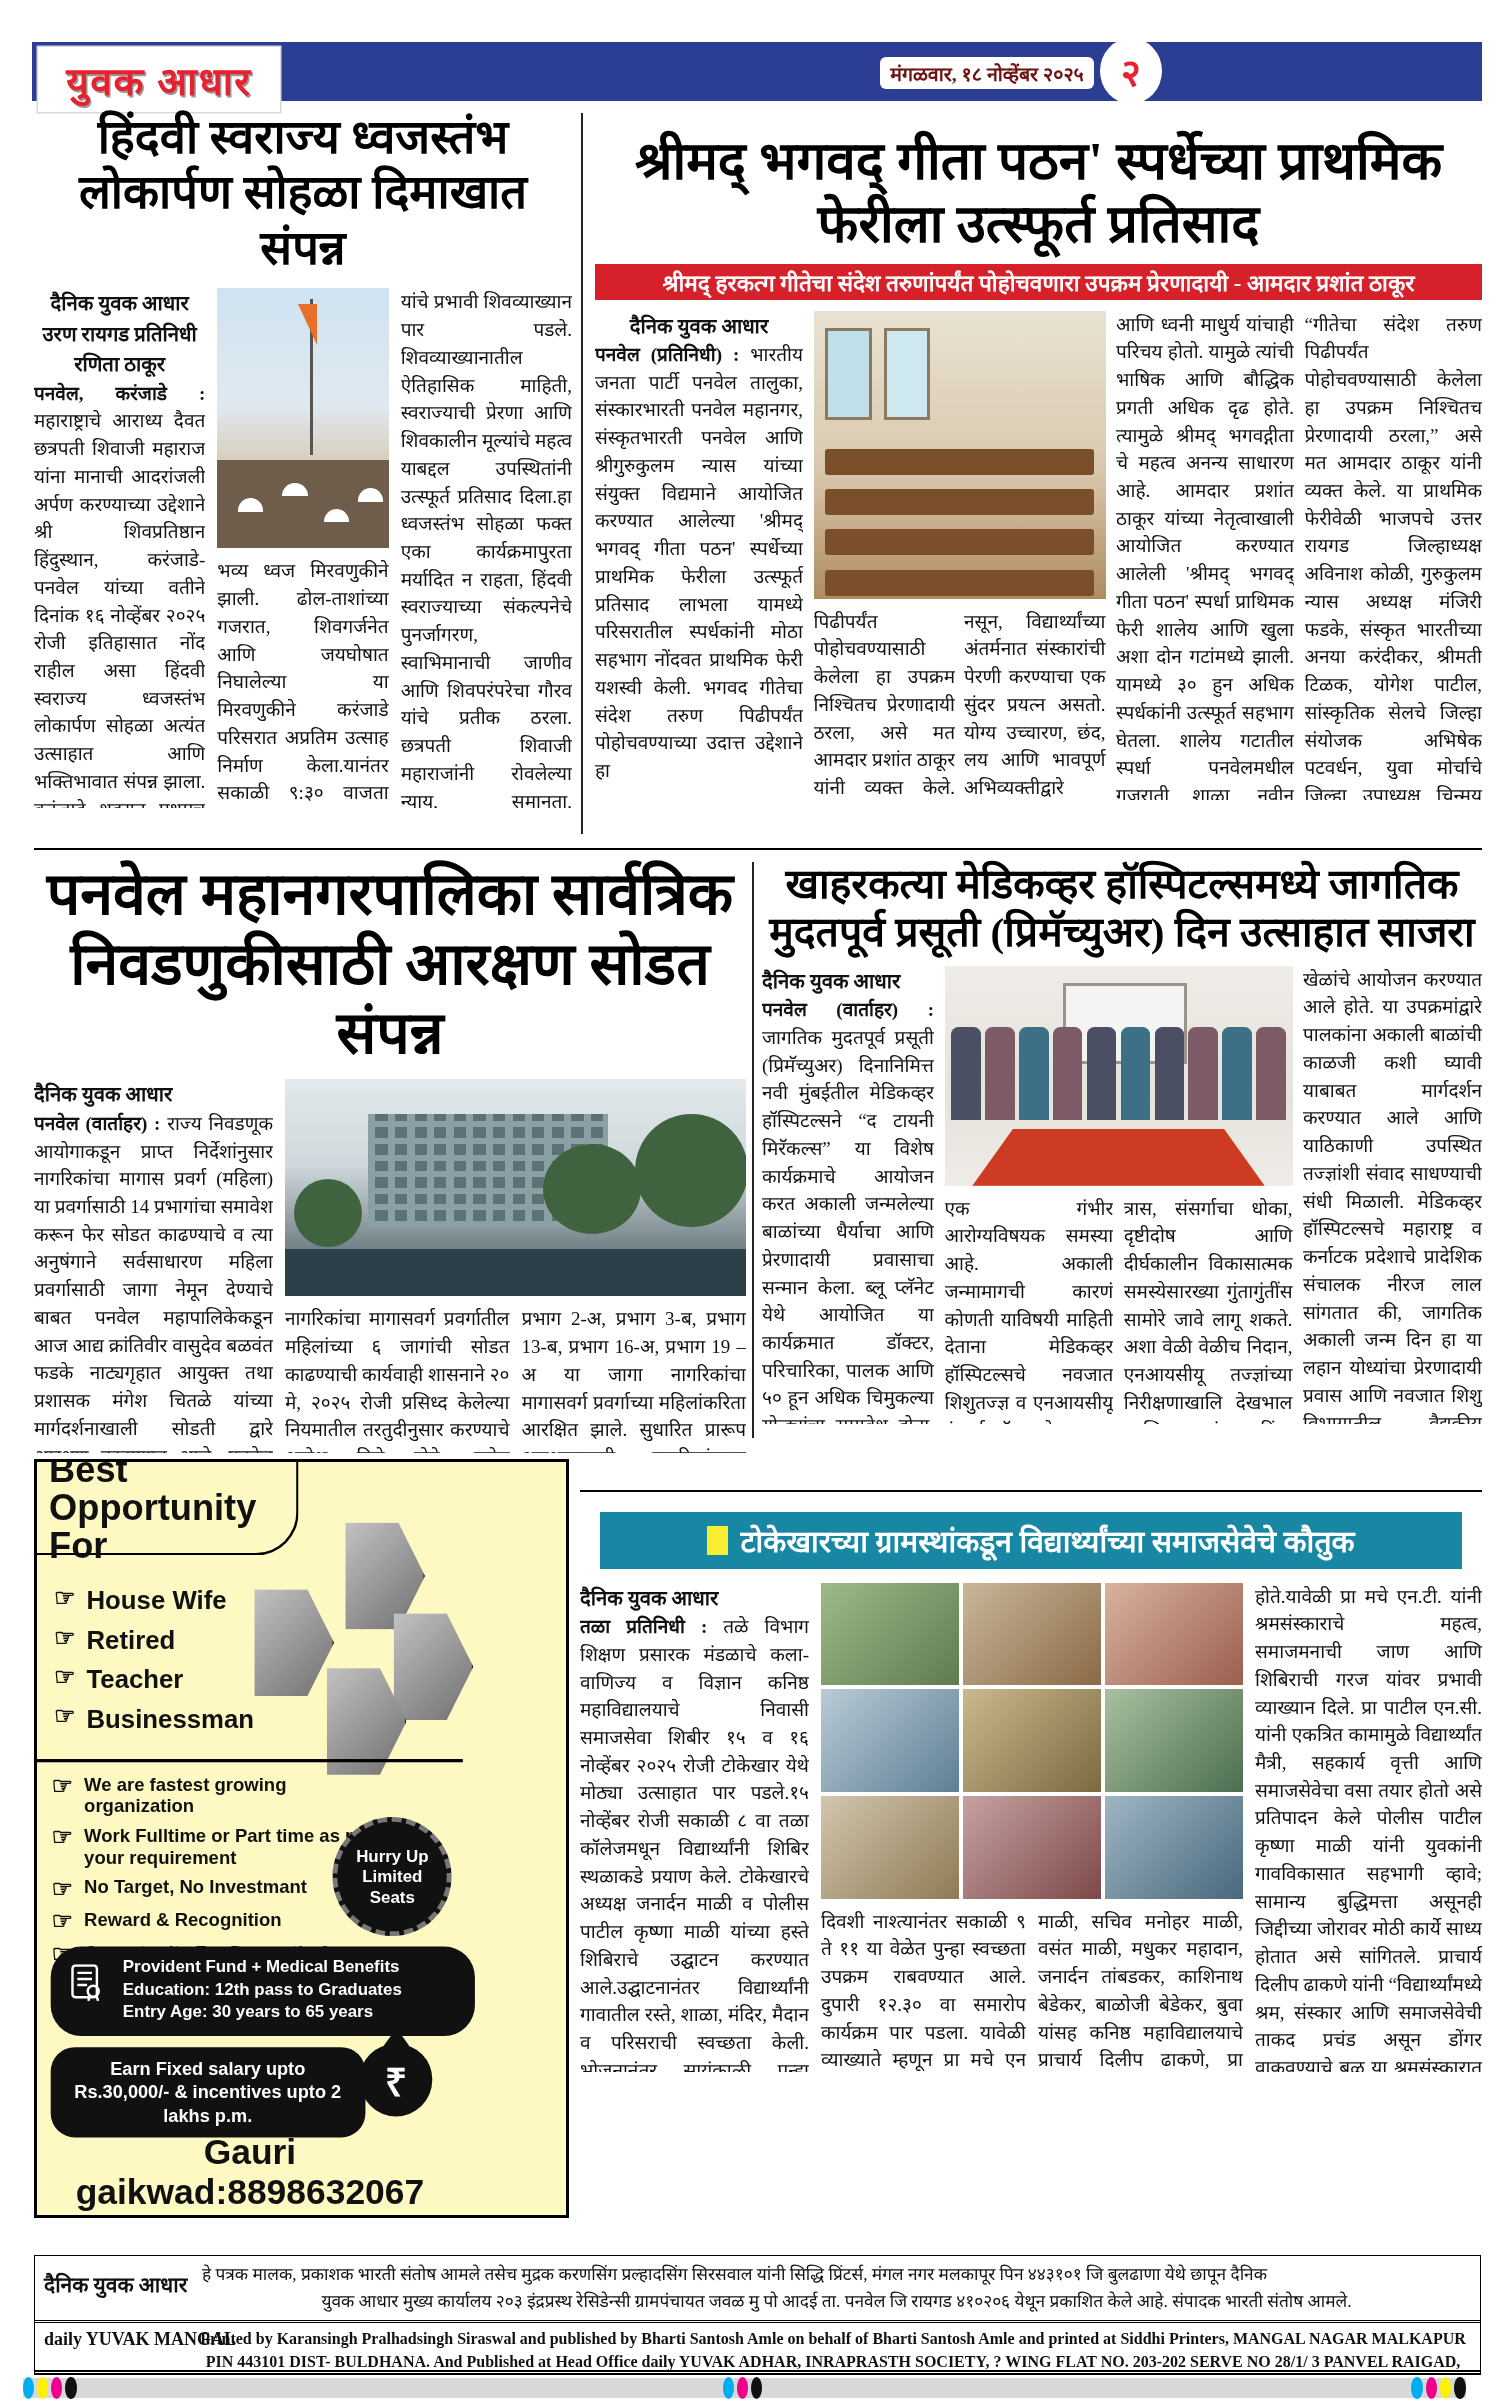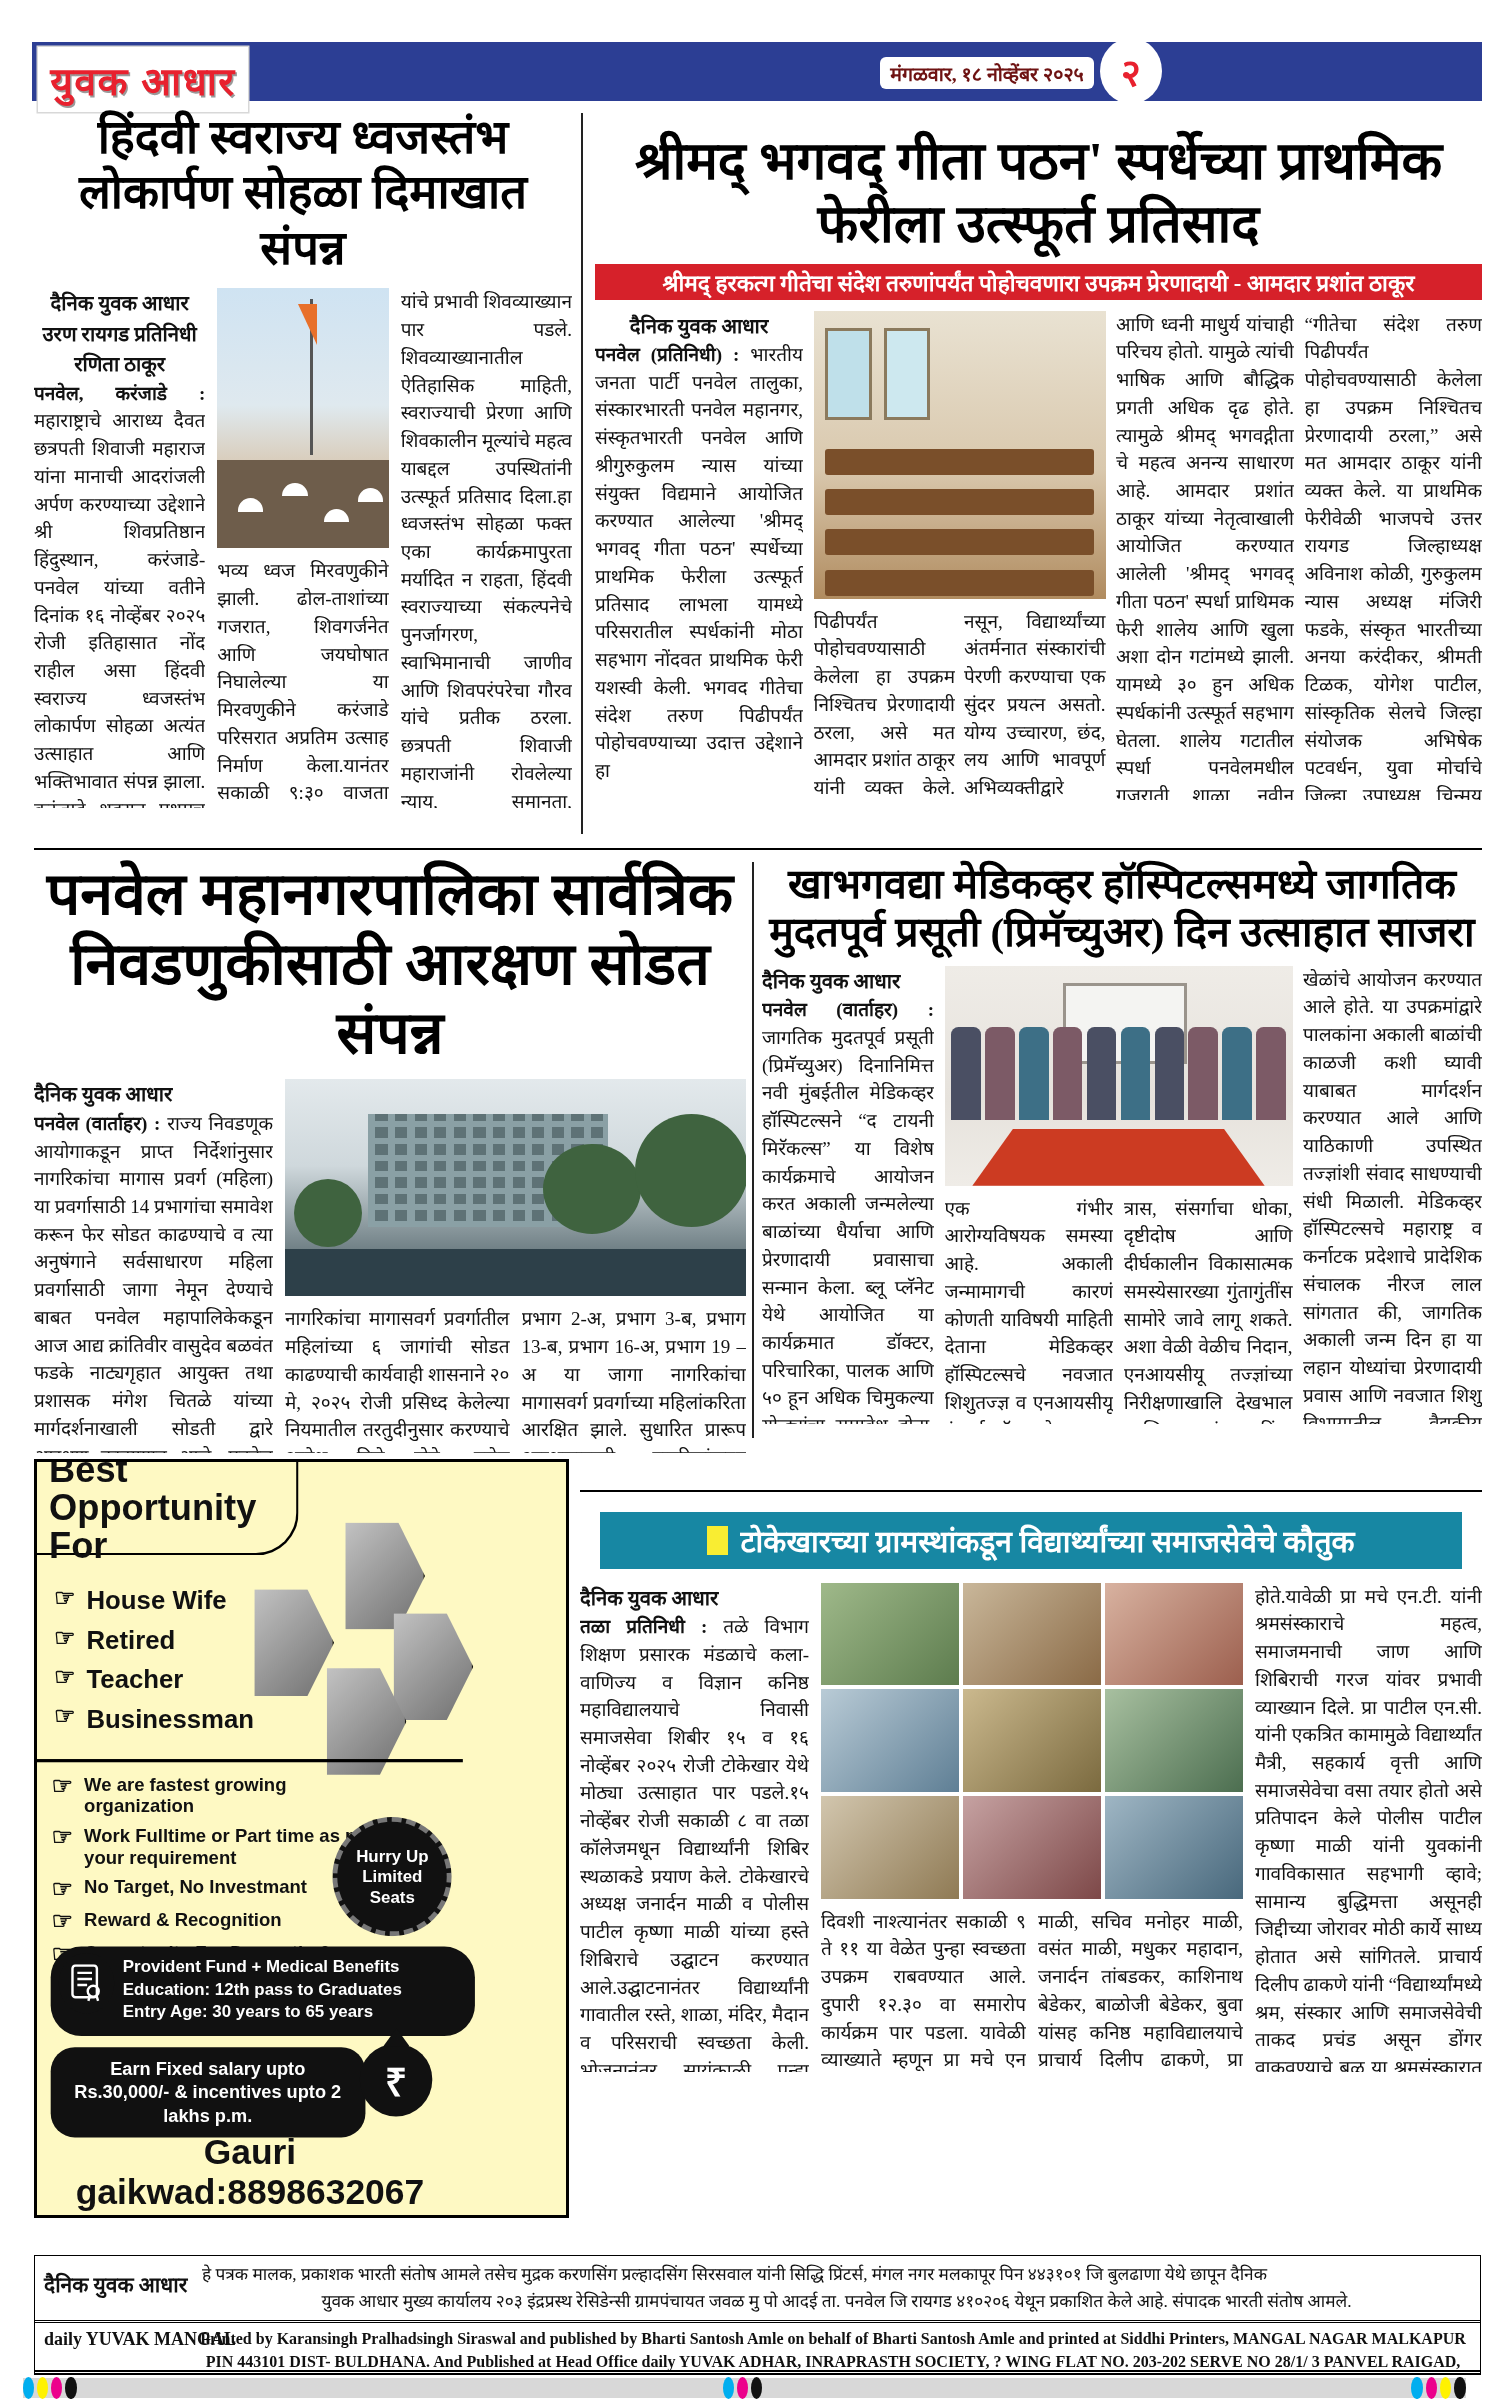--- a/index.html
+++ b/index.html
@@ -1,20 +1,20 @@
 <!DOCTYPE html>
 <html style="font-size:12px"><head>
 <meta charset="utf-8">
 <style>
   html,body{margin:0;padding:0;background:#ffffff;}
   .page{position:relative;width:1512px;height:2401px;background:#ffffff;overflow:hidden;
         font-family:"Liberation Serif", serif;color:#111;}
   
   .header-bar{position:absolute;left:32px;top:42px;width:1450px;height:59px;background:#2c3e94;}
-  .logo-box{position:absolute;left:6px;top:4.5px;width:210px;height:65px;background:#ffffff;
+  .logo-box{position:absolute;left:6px;top:4.5px;width:242px;height:65px;background:#ffffff;
             display:flex;align-items:center;justify-content:center;box-shadow:0 0 0 1.5px #d8d8d8;}
   .logo-box span{font-family:"Liberation Sans", sans-serif;font-weight:bold;font-size:39px;color:#e8212e;
             text-shadow:1.5px 1.5px 0 #9a9a9a;letter-spacing:1.5px;}
   .date-box{position:absolute;left:848px;top:15px;width:214px;height:32px;background:#ffffff;border-radius:6px;
             display:flex;align-items:center;justify-content:center;font-weight:bold;font-size:19.6px;color:#6e1212;}
   .page-circle{position:absolute;left:1068px;top:-4.5px;width:62px;height:66px;background:#ffffff;border-radius:50%;
             display:flex;align-items:center;justify-content:center;font-size:38px;font-weight:bold;color:#e8212e;}
   
   .article{position:absolute;overflow:hidden;}
   .headline{font-weight:bold;text-align:center;color:#000;line-height:1.18;font-family:"Liberation Serif", serif;}
@@ -229,21 +229,21 @@
             <p><span>प्रभाग 2-अ, प्रभाग 3-ब, प्रभाग 13-ब, प्रभाग 16-अ, प्रभाग 19 –अ या जागा नागरिकांचा मागासवर्ग प्रवर्गाच्या महिलांकरिता आरक्षित झाले. सुधारित प्रारूप आरक्षणावरती नागरिकांकडून येणाऱ्या हरकती व सूचना ११ नोव्हेंबर २०२५ पासून स्वीकारल्या जाणार आहेत. या हरकती २५ नोव्हेंबर २०२५ पर्यंत स्वीकारल्या जाणार आहेत. हरकती व सूचना दाखल करण्यासाठी इच्छुकांनी पनवेल महानगरपालिकेच्या मुख्यालयात (नागरी सुविधा केंद्र) लेखी अर्ज दाखल करावेत.</span></p>
           </div>
         </div>
       </div>
     </div>
   </div>
 
   <div class="vrule" style="left:752px;top:862px;height:576px;"></div>
 
   <div class="article" style="left:762px;top:860px;width:720px;height:593px;">
-    <div class="headline" style="font-size:41px;">खाभगवद्या मेडिकव्हर हॉस्पिटल्समध्ये जागतिक मुदतपूर्व प्रसूती (प्रिमॅच्युअर) दिन उत्साहात साजरा</div>
+    <div class="headline" style="font-size:41px;">खाहरकत्या मेडिकव्हर हॉस्पिटल्समध्ये जागतिक मुदतपूर्व प्रसूती (प्रिमॅच्युअर) दिन उत्साहात साजरा</div>
     <div class="cols" style="gap:10.5px;margin-top:9px;height:458px;">
       <div class="col" style="width:172px;">
         <div class="byline" style="text-align:left;">
           <div>दैनिक युवक आधार</div>
         </div>
         <p><b class="lead">पनवेल (वार्ताहर) :</b>
            <span>जागतिक मुदतपूर्व प्रसूती (प्रिमॅच्युअर) दिनानिमित्त नवी मुंबईतील मेडिकव्हर हॉस्पिटल्सने “द टायनी मिरॅकल्स” या विशेष कार्यक्रमाचे आयोजन करत अकाली जन्मलेल्या बाळांच्या धैर्याचा आणि प्रेरणादायी प्रवासाचा सन्मान केला. ब्लू प्लॅनेट येथे आयोजित या कार्यक्रमात डॉक्टर, परिचारिका, पालक आणि ५० हून अधिक चिमुकल्या योद्ध्यांचा समावेश होता. सामान्यतः मूल आईच्या गर्भात 37 आठवडे राहतं. परंतु 37 आठवड्यांपूर्वीच प्रसूती झालेली मुले अपुऱ्या दिवसांची असतात. म्हणजेच त्यांना प्रिमॅच्युअर बेबी म्हणतात. जागतिक स्तरावर दर दहापैकी एक बाळ अकाली जन्मते. वैद्यकीय प्रगतीमुळे जगण्याचा दर वाढला असला तरी देखील ही</span></p>
       </div>
       <div style="width:348px;overflow:hidden;">
         <div class="photo ph-hosp" style="width:100%;height:220px;margin-bottom:9px;">

